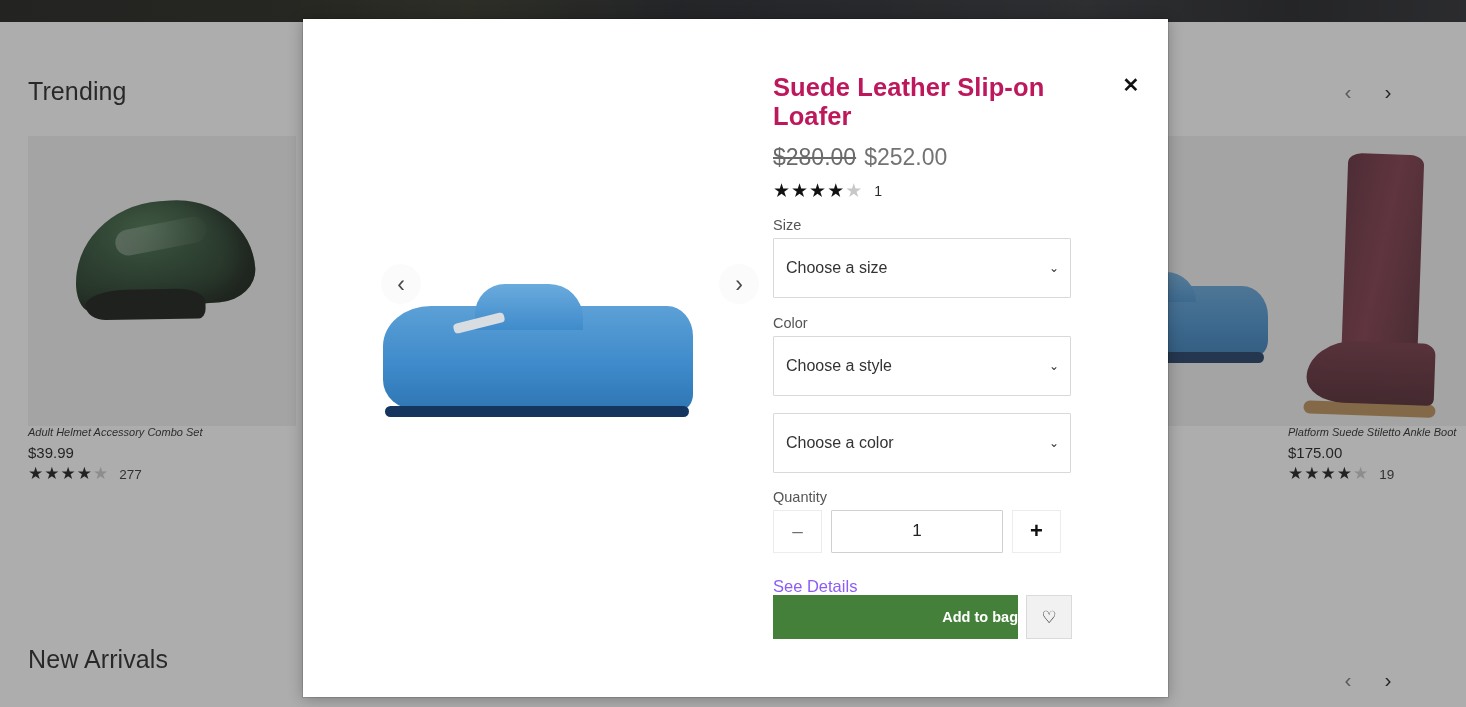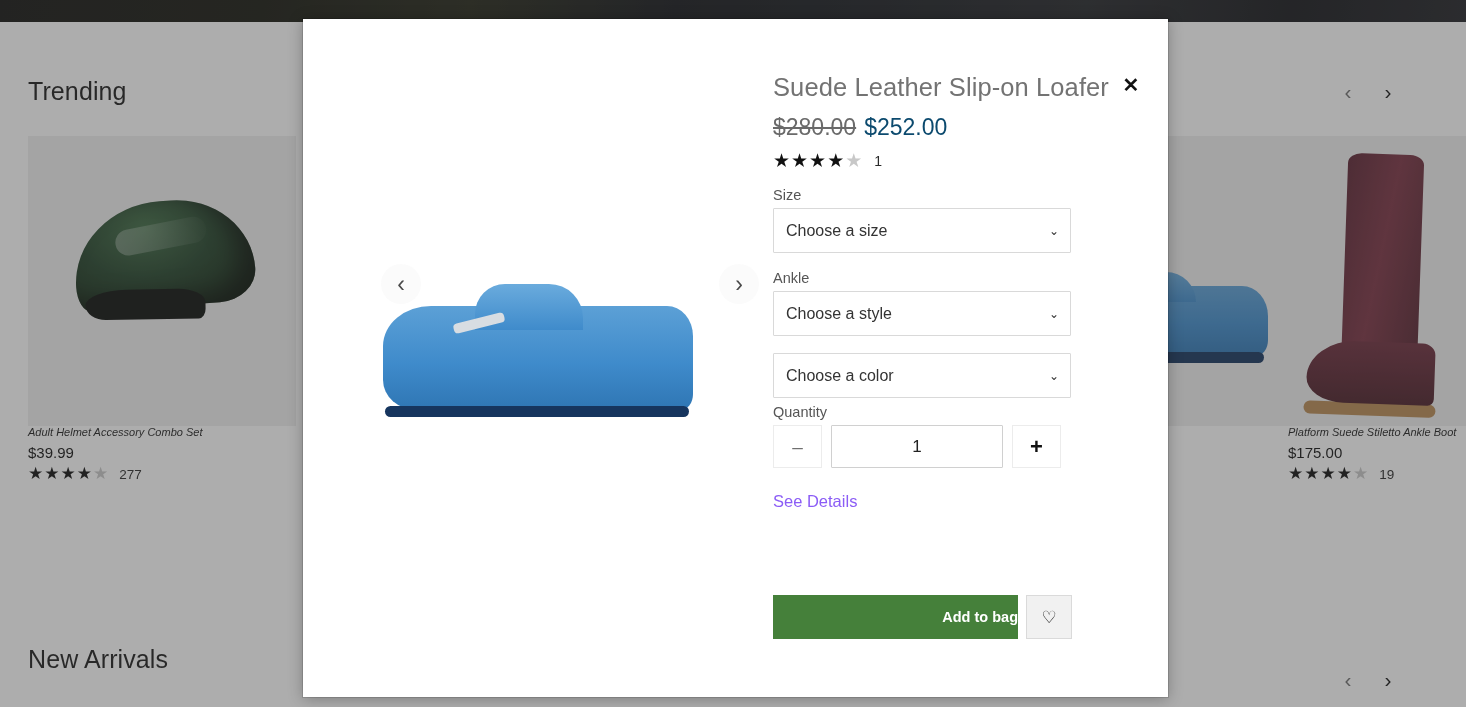--- a/index.html
+++ b/index.html
@@ -166,50 +166,50 @@
     border: none;
     display: flex; align-items: center; justify-content: center;
     font-size: 23px; color: #4a4a4a; cursor: pointer;
     font-family: "Liberation Sans", sans-serif;
   }
   #gal-prev { left: 78px; }
   #gal-next { right: 14px; }
 
   #details { width: 395px; padding: 36px 40px 0 0; position: relative; }
   #product-title {
-    font-size: 25.5px; font-weight: 400; color: #737373;
+    font-size: 25.5px; font-weight: 700; color: #be185d;
     line-height: 1.15; letter-spacing: .1px;
     margin-top: 18px;
   }
   #price-row { margin-top: 12px; display: flex; align-items: baseline; gap: 8px; }
   #price-old { font-size: 23px; color: #6a6a6a; text-decoration: line-through; }
-  #price-new { font-size: 23px; color: #0c4a6e; }
+  #price-new { font-size: 23px; color: #737373; }
   #modal-rating { margin-top: 11px; }
   #modal-rating .star { font-size: 19px; }
   #modal-rating .rcount { font-size: 14px; margin-left: 11px; }
 
   .field { margin-top: 17px; }
   .field-label { font-size: 14.5px; color: #555; margin-bottom: 5px; }
   .select-wrap { position: relative; width: 298px; }
   .select-wrap select {
-    width: 298px; height: 45px;
+    width: 298px; height: 60px;
     padding: 0 32px 0 12px;
     font-size: 16px; color: #333;
     background: #fff;
     border: 1px solid #d9d9d9;
     border-radius: 1px;
     appearance: none; -webkit-appearance: none;
     font-family: "Liberation Sans", sans-serif;
   }
   .select-wrap .caret {
     position: absolute; right: 12px; top: 50%; transform: translateY(-52%);
     pointer-events: none; font-size: 12px; color: #333;
   }
 
-  #quantity-field { margin-top: 6px; }
+  #quantity-field { margin-top: 16px; }
   #qty-row { display: flex; align-items: stretch; }
   #qty-minus, #qty-plus {
     width: 49px; height: 43px;
     background: #fff; border: 1px solid #ececec;
     font-size: 19px; color: #6f6f6f; cursor: pointer;
     display: flex; align-items: center; justify-content: center;
     font-family: "Liberation Sans", sans-serif;
   }
   #qty-plus { color: #111; font-size: 22px; font-weight: bold; }
   #qty-input {
@@ -360,21 +360,21 @@
       <div class="field-label">Size</div>
       <div class="select-wrap">
         <select>
           <option>Choose a size</option>
         </select>
         <span class="caret">⌄</span>
       </div>
     </div>
 
     <div class="field">
-      <div class="field-label">Ankle</div>
+      <div class="field-label">Color</div>
       <div class="select-wrap">
         <select>
           <option>Choose a style</option>
         </select>
         <span class="caret">⌄</span>
       </div>
     </div>
 
     <div class="field">
       <div class="select-wrap">

